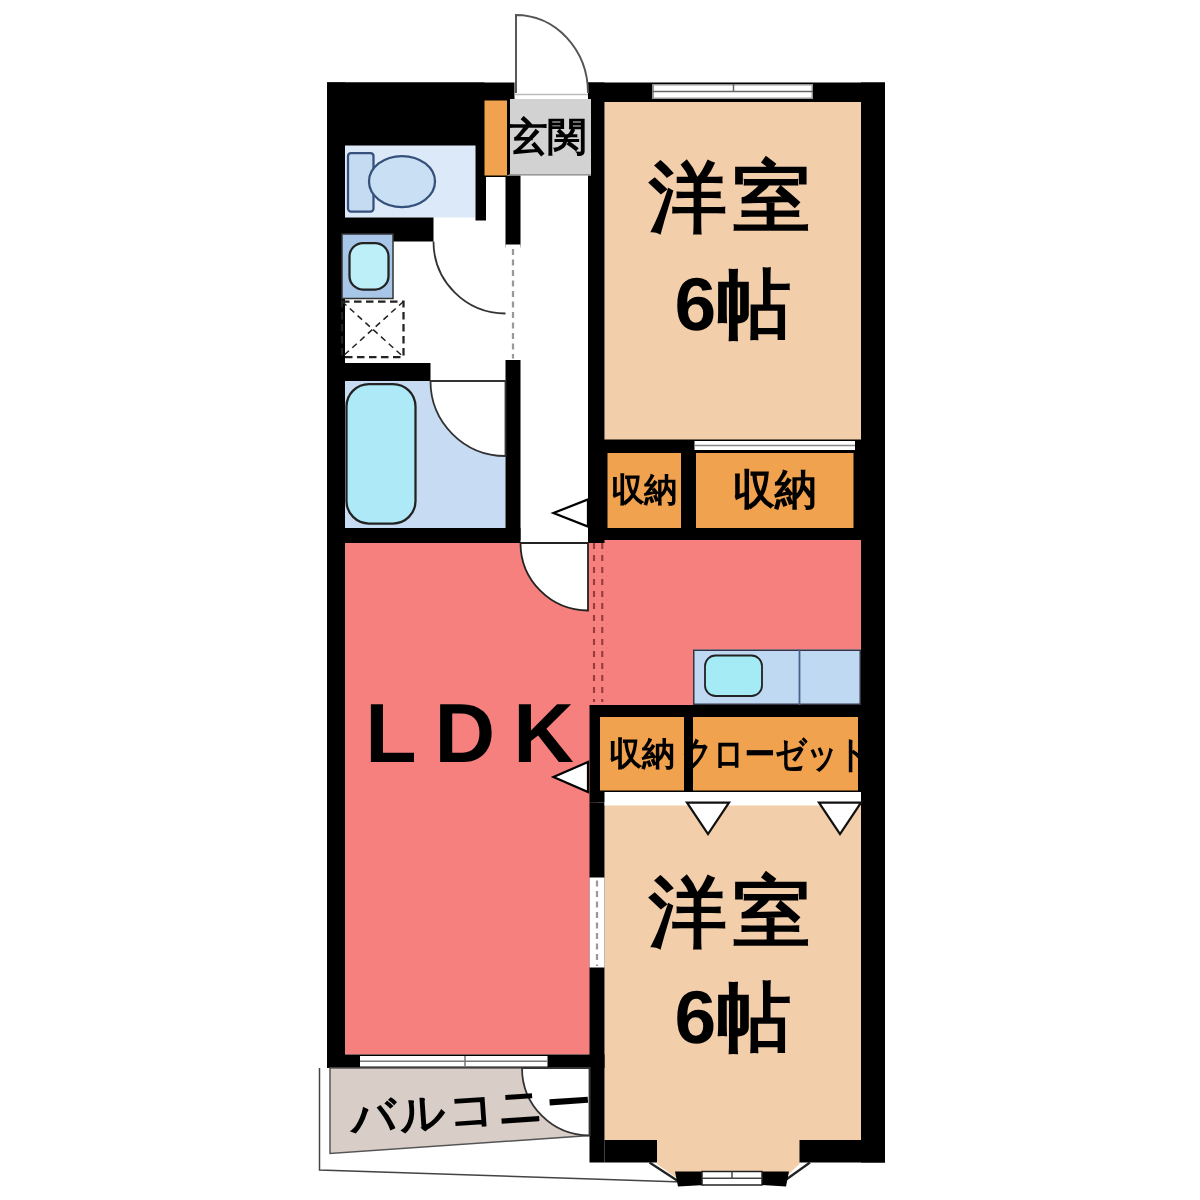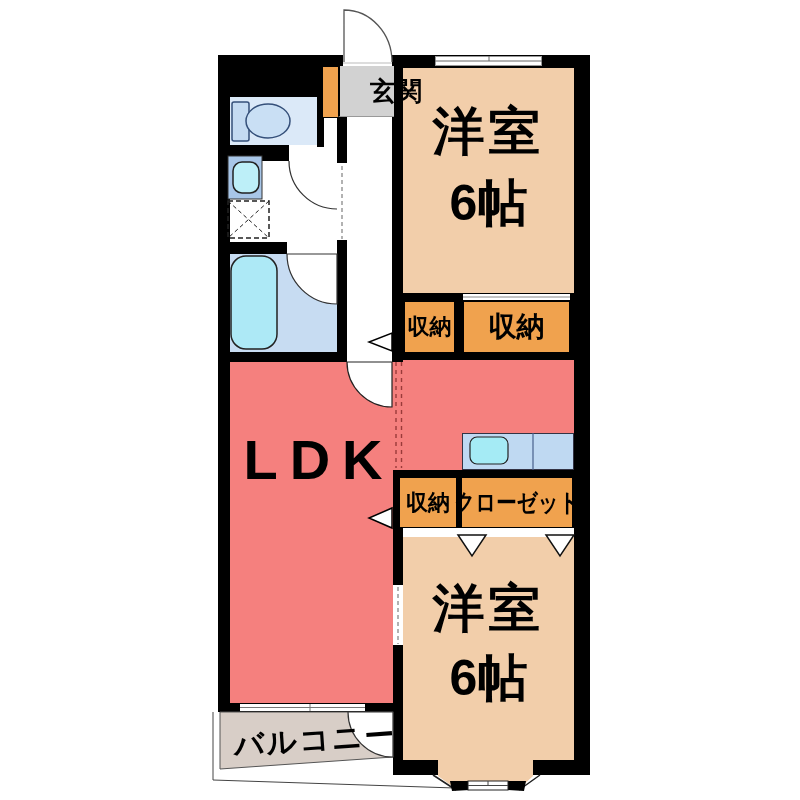--- a/index.html
+++ b/index.html
@@ -98,29 +98,29 @@
     <ellipse cx="268" cy="121" rx="22" ry="17" fill="#C9DFF4" stroke="#35507a" stroke-width="1.5"></ellipse>
     <rect x="228" y="156" width="34" height="43" fill="#A8C6E8" stroke="#333" stroke-width="1"></rect>
     <rect x="233" y="162" width="26" height="31" rx="9" fill="#BDEFF8" stroke="#222" stroke-width="1.5"></rect>
     <rect x="228" y="201" width="41" height="37" fill="none" stroke="#222" stroke-width="1.5" stroke-dasharray="5 3"></rect>
     <path d="M228,201 L269,238 M269,201 L228,238" stroke="#222" stroke-width="1" stroke-dasharray="4 3" fill="none"></path>
     <rect x="231" y="256" width="46" height="93" rx="15" fill="#ADE9F6" stroke="#222" stroke-width="1.5"></rect>
     <rect x="470" y="437" width="38" height="27" rx="7" fill="#A5EBF5" stroke="#222" stroke-width="1.2"></rect>
     <path d="M533,433 V470" stroke="#48608c" stroke-width="1.2"></path>
   </svg>
 
-  <div class="lbl" style="left:338px;top:66px;width:54px;height:50px;font-size:26px;padding-left:31px;">玄関</div>
+  <div class="lbl" style="left:338px;top:66px;width:54px;height:50px;font-size:26px;">玄関</div>
 
   <div class="lbl" style="left:403px;top:100px;width:171px;height:64px;font-size:52px;letter-spacing:4px;">洋室</div>
   <div class="lbl" style="left:403px;top:172px;width:171px;height:62px;font-size:50px;">6帖</div>
 
   <div class="lbl" style="left:405px;top:302px;width:49px;height:50px;font-size:22px;">収納</div>
   <div class="lbl" style="left:464px;top:302px;width:105px;height:50px;font-size:28px;">収納</div>
 
-  <div class="lbl" style="left:225px;top:427px;width:178px;height:64px;font-size:56px;letter-spacing:12px;padding-left:10px;box-sizing:border-box;">LDK</div>
+  <div class="lbl" style="left:225px;top:456px;width:178px;height:64px;font-size:56px;letter-spacing:12px;padding-left:10px;box-sizing:border-box;">LDK</div>
 
   <div class="lbl" style="left:400px;top:478px;width:56px;height:49px;font-size:22px;">収納</div>
   <div class="lbl" style="left:458px;top:478px;width:118px;height:49px;font-size:25px;transform:scaleX(0.82);transform-origin:center;">クローゼット</div>
 
   <div class="lbl" style="left:403px;top:578px;width:171px;height:62px;font-size:52px;letter-spacing:4px;">洋室</div>
   <div class="lbl" style="left:403px;top:648px;width:171px;height:60px;font-size:50px;">6帖</div>
 
   <div class="lbl" style="left:230px;top:718px;width:170px;height:45px;font-size:30px;letter-spacing:2px;transform:rotate(-4deg);">バルコニー</div>
 
 </div>

